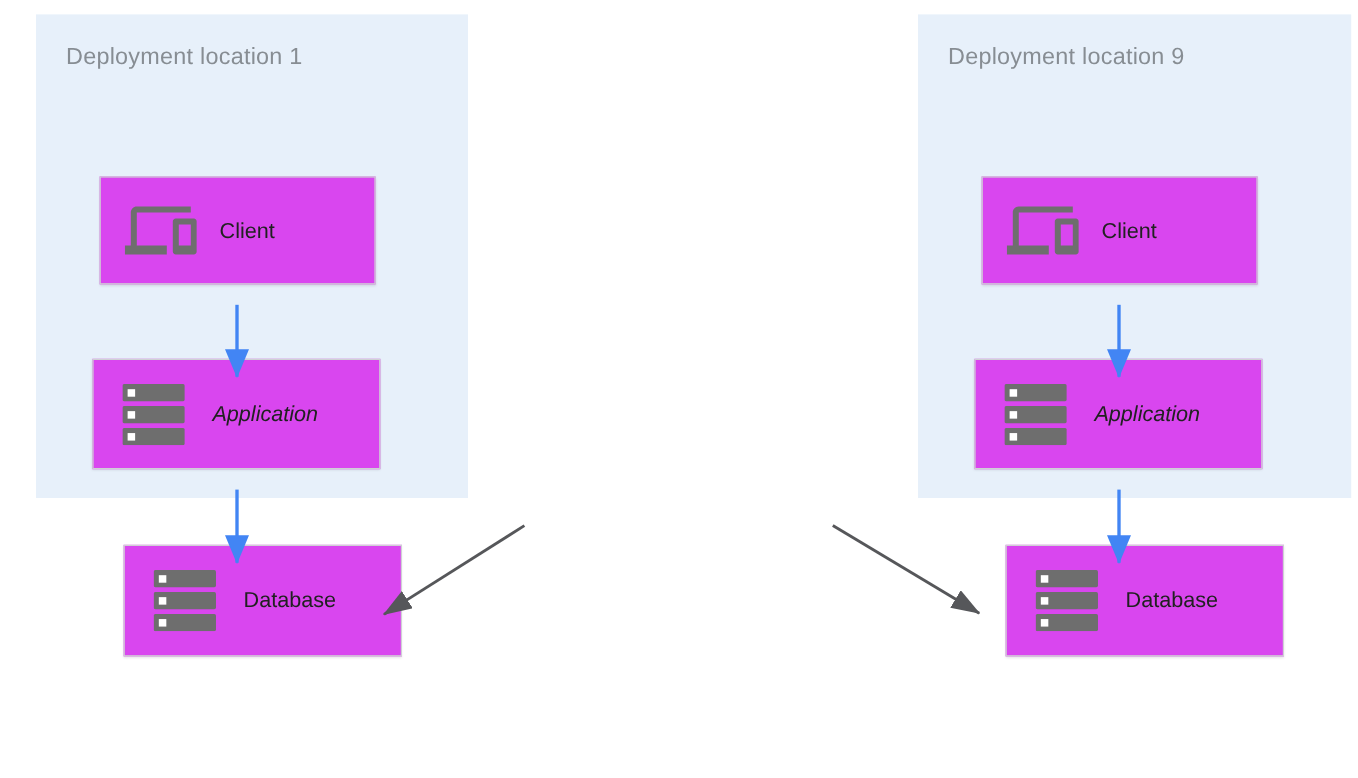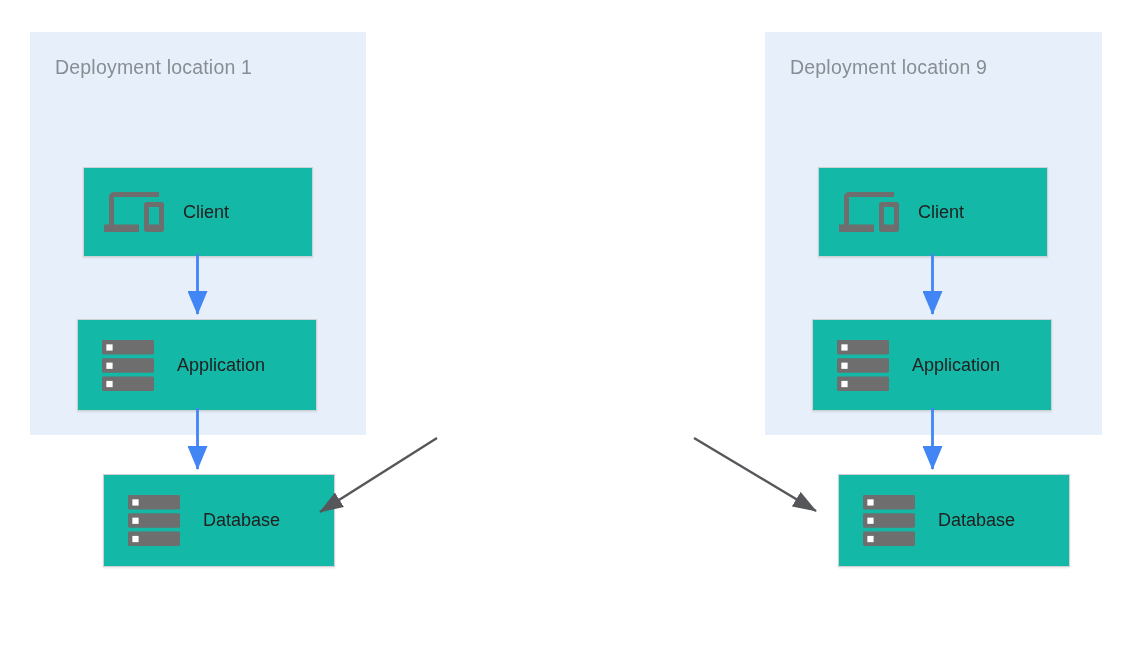--- a/index.html
+++ b/index.html
@@ -6,46 +6,47 @@
   .stage {
     position: relative;
     width: 1132px;
     height: 648px;
     background: #ffffff;
     font-family: "Liberation Sans", sans-serif;
     overflow: hidden;
   }
   .panel {
     position: absolute;
-    top: 32px;
+    top: 12px;
     height: 403px;
     background: var(--panel-bg, #e7f0fa);
+    padding-left: 24px;
   }
   .panel-1 { left: 30px;  width: 336px; }
   .panel-2 { left: 765px; width: 337px; }
   .panel-title {
     position: absolute;
     left: 25px;
     top: 24px;
     font-size: 19.5px;
     letter-spacing: 0.2px;
     color: var(--title-gray, #878d93);
   }
   .node {
     position: absolute;
     box-sizing: border-box;
     display: flex;
     align-items: center;
     padding-left: 20px;
-    background: #14b8a6;
+    background: #d946ef;
     border: 1px solid var(--node-border, #cfd1d4);
     box-shadow: 0 1px 2px rgba(0,0,0,0.10);
   }
   .node-client      { left: 53px; top: 135px; width: 230px; height: 90px; }
-  .node-application { left: 47px; top: 287px; width: 240px; height: 92px; }
+  .node-application { left: 47px; top: 287px; width: 240px; height: 92px; font-style: italic; }
   .node-database    { left: 53px; top: 442px; width: 232px; height: 93px; margin-left: 20px; }
   .icon-wrap {
     width: 60px;
     display: flex;
     align-items: center;
     justify-content: center;
     margin-right: 19px;
     color: var(--icon-gray, #6e6e6e);
     flex: none;
   }

